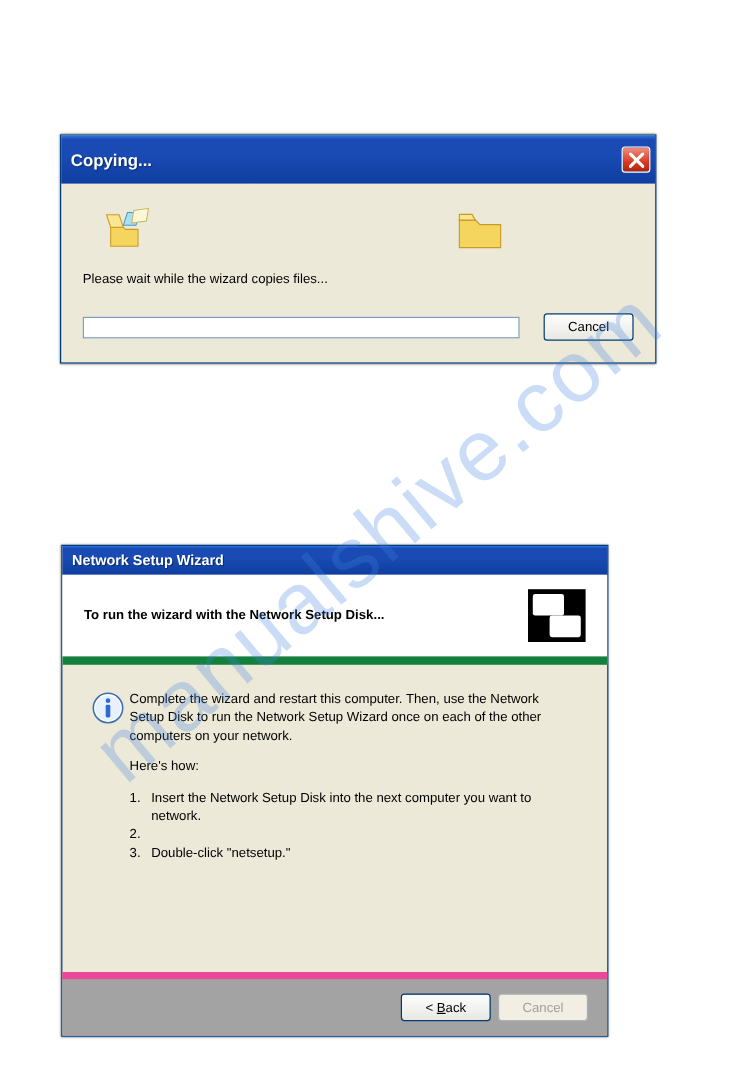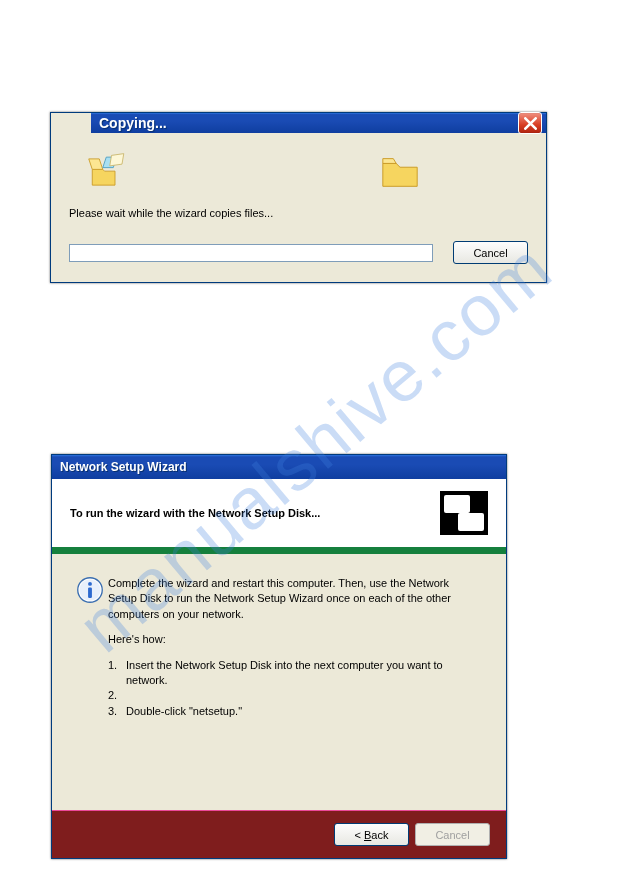--- a/index.html
+++ b/index.html
@@ -29,26 +29,25 @@
     position: absolute;
     left: 50px;
     top: 112px;
     width: 497px;
     border: 1px solid #003B7D;
     background: #ECE9D8;
     box-shadow: 0 0 2px rgba(0,0,0,0.6);
   }
   .dlg1-titlebar {
     background: linear-gradient(to bottom, #2E74E0 0%, #1A4BB4 8%, #1A4BB4 40%, #0F3EA0 100%);
-    height: 20px;
+    height: 40px;
     display: flex;
     align-items: center;
     justify-content: space-between;
     padding: 0 4px 0 8px;
-    margin-left: 40px;
   }
   .dlg1-titlebar span {
     color: #fff;
     font-weight: bold;
     font-size: 14px;
     text-shadow: 1px 1px 1px #083070;
   }
   .close-btn {
     width: 24px;
     height: 22px;
@@ -186,26 +185,26 @@
   .info-text {
     font-size: 11px;
     line-height: 1.4;
     color: #000;
   }
   .info-text p { margin-bottom: 10px; }
   .steps { margin-top: 2px; }
   .steps div { display: flex; gap: 6px; }
   .steps .num { min-width: 12px; }
   .wizard-footer {
-    border-top: 1px solid #ec4899;
+    border-top: 6px solid #ec4899;
     padding: 12px 16px;
     display: flex;
     justify-content: flex-end;
     gap: 6px;
-    background: #7f1d1d;
+    background: #a3a3a3;
   }
   .highlight-next {
     border: 2px solid #E43A36;
     border-radius: 6px;
     padding: 2px 4px;
     display: inline-flex;
   }
   .underline-char { text-decoration: underline; }
 </style>
 </head>

